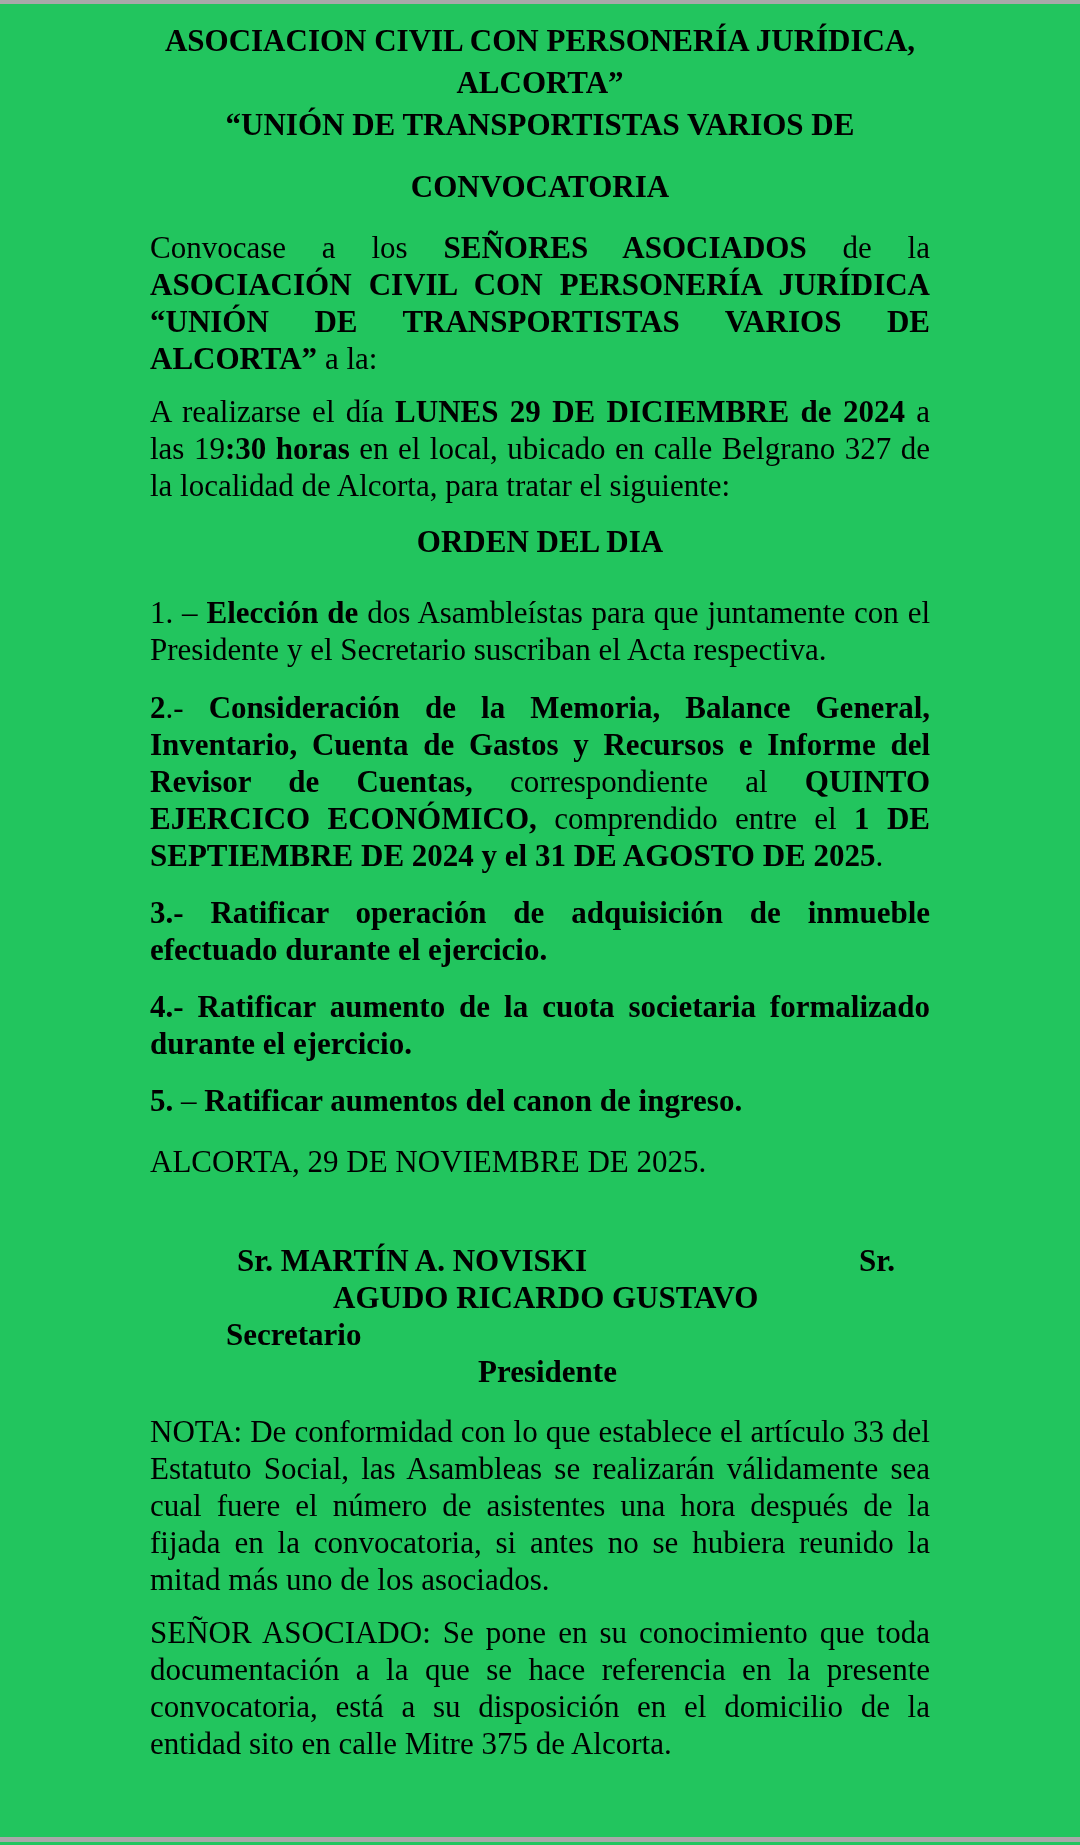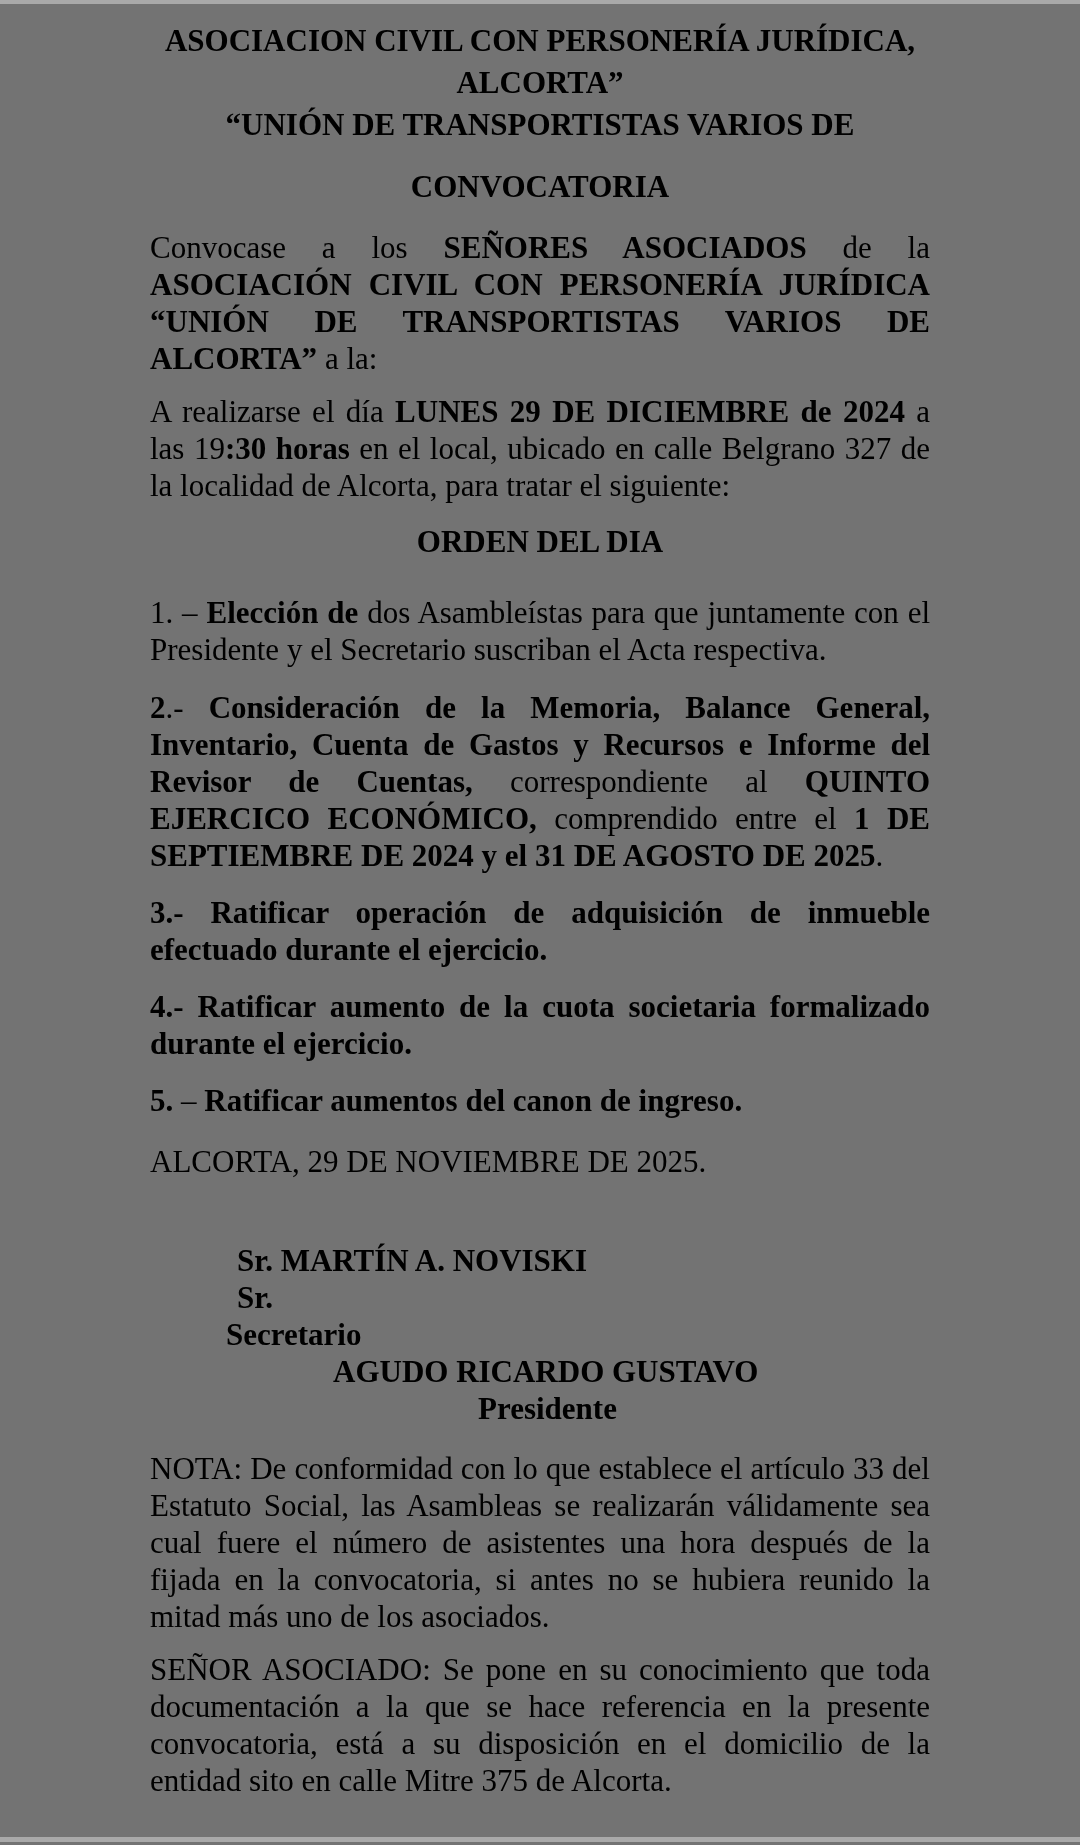--- a/index.html
+++ b/index.html
@@ -1,20 +1,20 @@
 <!DOCTYPE html>
 <html lang="es"><head>
 <meta charset="utf-8">
 <style>
   html, body { margin: 0; padding: 0; background: #e8e8e8; }
   #page {
     position: relative;
     width: 1080px;
     height: 1845px;
-    background: #737373;
+    background: #22c55e;
     font-family: "Liberation Serif", "DejaVu Serif", serif;
     color: #000000;
     overflow: hidden;
     margin: 0 auto;
   }
   .edge-strip { position: absolute; left: 0; width: 1080px; background: #a9a9a9; }
   #top-strip { top: 0; height: 4px; }
   #bottom-strip { top: 1837px; height: 5px; }
   #content {
     position: absolute;
@@ -33,21 +33,21 @@
   .m-asamblea { margin-top: 19px; }
   .m-para2 { margin-top: 16px; }
   .m-orden { margin-top: 19px; }
   .m-item1 { margin-top: 34px; }
   .m-item2 { margin-top: 21px; }
   .m-item3 { margin-top: 20px; }
   .m-item4 { margin-top: 20px; }
   .m-item5 { margin-top: 20px; }
   .m-date { margin-top: 24px; text-align: left; }
   .sig-block { margin-top: 62px; font-weight: bold; }
-  .sig-line { text-align: left; flex-direction: column; }
+  .sig-line { text-align: left; }
   .sig-line1 { display: flex; justify-content: space-between; padding-left: 87px; padding-right: 35px; }
   .sig-line2 { padding-left: 183px; }
   .sig-line3 { padding-left: 76px; }
   .sig-line4 { padding-left: 328px; }
   .m-nota { margin-top: 23px; }
   .m-senor { margin-top: 16px; }
 </style>
 </head>
 <body>
 
@@ -81,22 +81,22 @@
 
     <p class="m-item5"><b>5.</b><span> – </span><b>Ratificar aumentos del canon de ingreso.</b></p>
 
     <p class="m-date">ALCORTA, 29 DE NOVIEMBRE DE 2025.</p>
 
     <div class="sig-block">
       <div class="sig-line sig-line1">
         <span>Sr. MARTÍN A. NOVISKI</span>
         <span>Sr.</span>
       </div>
+      <div class="sig-line sig-line2">AGUDO RICARDO GUSTAVO</div>
       <div class="sig-line sig-line3">Secretario</div>
-      <div class="sig-line sig-line2">AGUDO RICARDO GUSTAVO</div>
       <div class="sig-line sig-line4">Presidente</div>
     </div>
 
     <p class="m-nota">NOTA: De conformidad con lo que establece el artículo 33 del Estatuto Social, las Asambleas se realizarán válidamente sea cual fuere el número de asistentes una hora después de la fijada en la convocatoria, si antes no se hubiera reunido la mitad más uno de los asociados.</p>
 
     <p class="m-senor">SEÑOR ASOCIADO: Se pone en su conocimiento que toda documentación a la que se hace referencia en la presente convocatoria, está a su disposición en el domicilio de la entidad sito en calle Mitre 375 de Alcorta.</p>
 
   </div>
 
   <div id="bottom-strip" class="edge-strip"></div>

